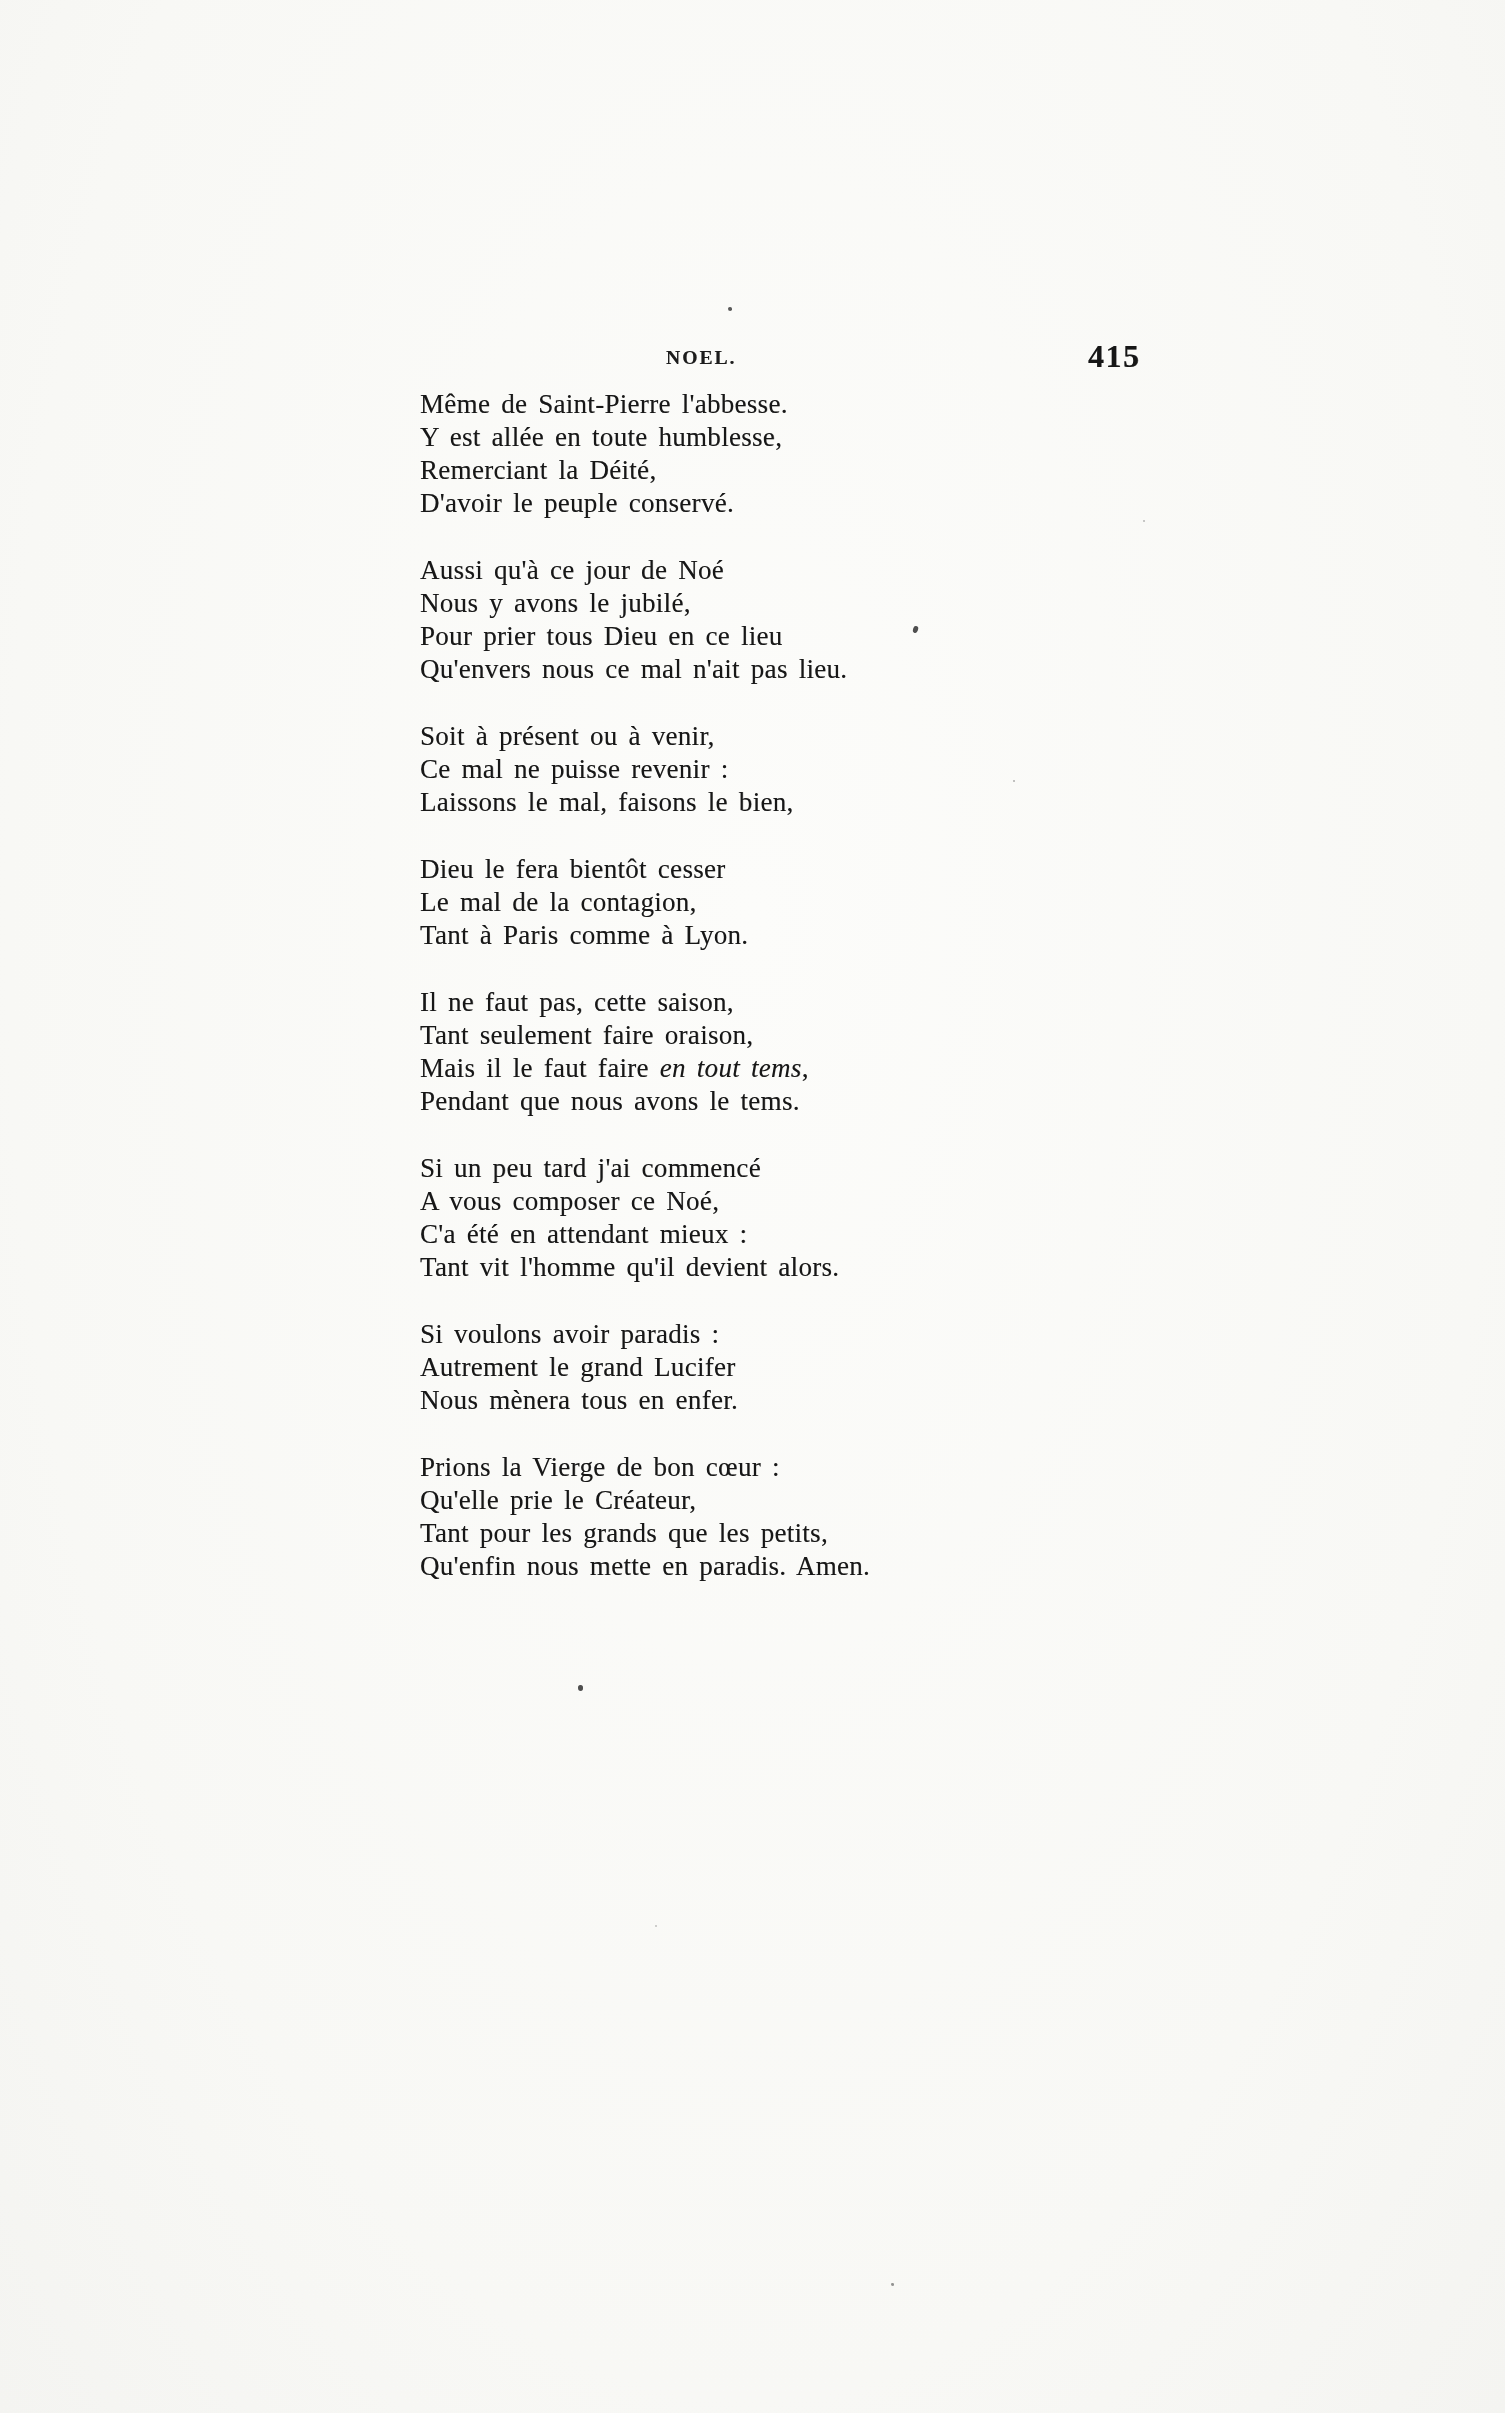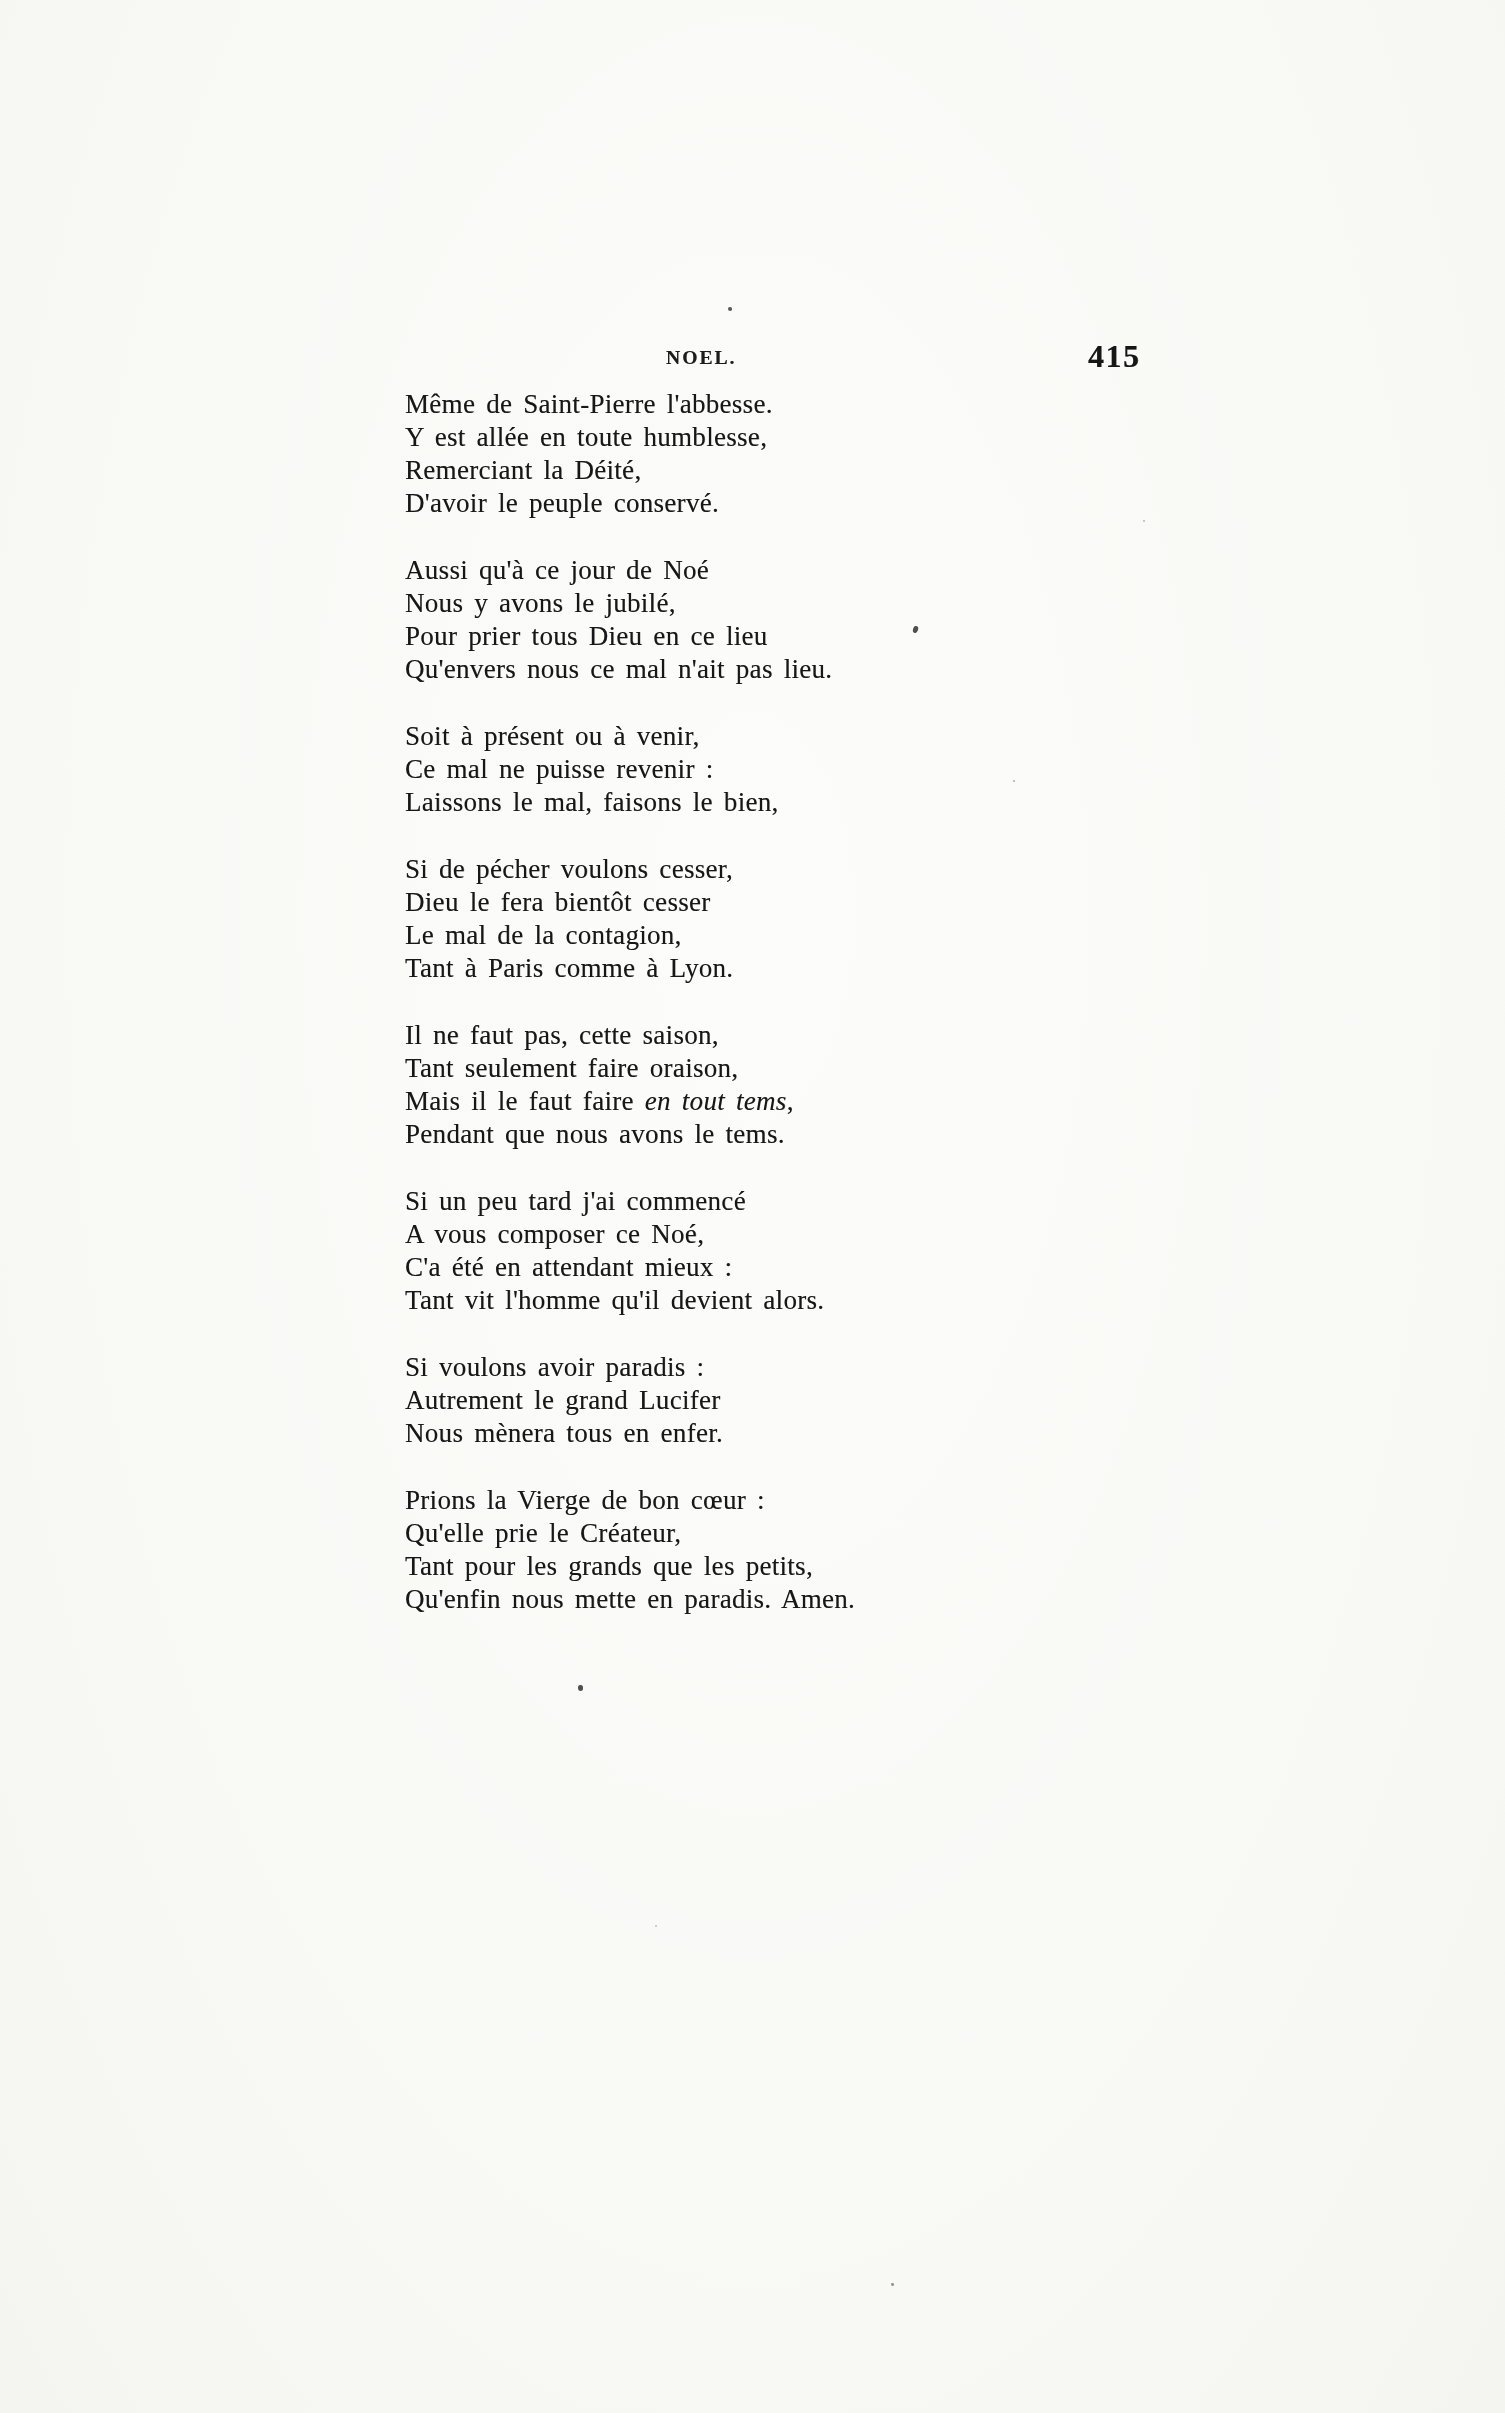--- a/index.html
+++ b/index.html
@@ -43,21 +43,21 @@
     right: 6.3px;
     top: -4.7px;
     font-size: 32px;
     font-weight: bold;
     letter-spacing: 1.6px;
     color: #161616;
     text-shadow: 0.3px 0.3px 0 rgba(20,20,20,0.5);
   }
   .poem {
     position: absolute;
-    left: 405px;
+    left: 420px;
     top: 388px;
     width: 626px;
     font-size: 27px;
     line-height: 33px;
     letter-spacing: 0.3px;
     word-spacing: 3.9px;
     color: #171717;
     text-shadow: 0.3px 0.3px 0 rgba(25,25,25,0.4);
   }
   .stanza {
@@ -110,21 +110,20 @@
       <span class="line">Qu'envers nous ce mal n'ait pas lieu.</span>
     </p>
 
     <p class="stanza">
       <span class="line">Soit à présent ou à venir,</span>
       <span class="line">Ce mal ne puisse revenir :</span>
       <span class="line">Laissons le mal, faisons le bien,</span>
     </p>
 
     <p class="stanza">
-      <span class="line">Si de pécher voulons cesser,</span>
       <span class="line">Dieu le fera bientôt cesser</span>
       <span class="line">Le mal de la contagion,</span>
       <span class="line">Tant à Paris comme à Lyon.</span>
     </p>
 
     <p class="stanza">
       <span class="line">Il ne faut pas, cette saison,</span>
       <span class="line">Tant seulement faire oraison,</span>
       <span class="line"><span>Mais il le faut faire </span><span class="em">en tout tems</span><span>,</span></span>
       <span class="line">Pendant que nous avons le tems.</span>

